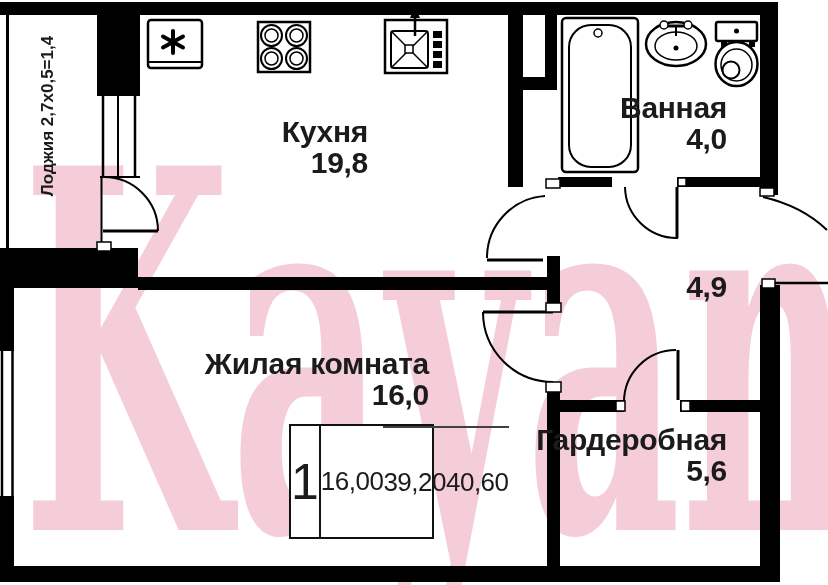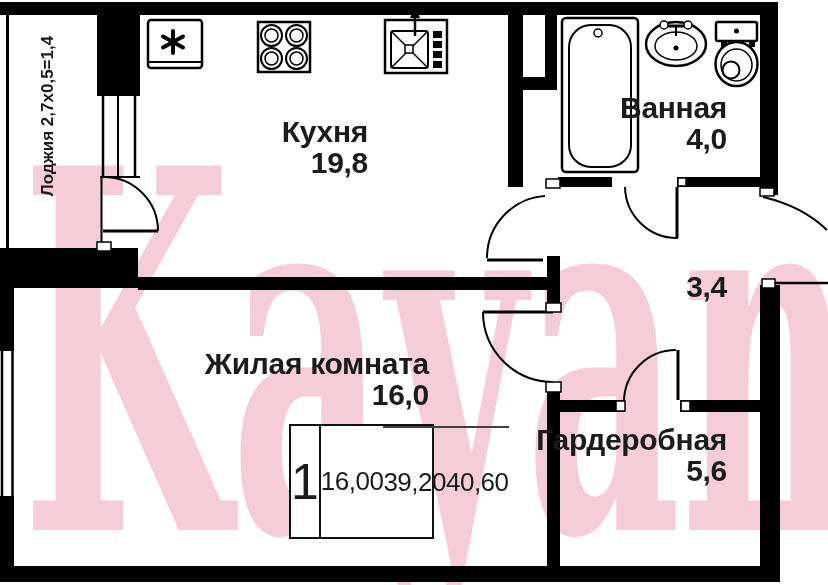--- a/index.html
+++ b/index.html
@@ -199,21 +199,21 @@
     <span>Кухня</span>
     <span class="area">19,8</span>
   </div>
 
   <div class="room-label" style="right:101px;top:92px;">
     <span>Ванная</span>
     <span class="area">4,0</span>
   </div>
 
   <div class="room-label" style="right:101px;top:271px;">
-    <span class="area">3,4</span>
+    <span class="area">4,9</span>
   </div>
 
   <div class="room-label" style="right:399px;top:348px;margin-left:16px;">
     <span>Жилая комната</span>
     <span class="area">16,0</span>
   </div>
 
   <div class="room-label" style="right:101px;top:424px;">
     <span>Гардеробная</span>
     <span class="area">5,6</span>

